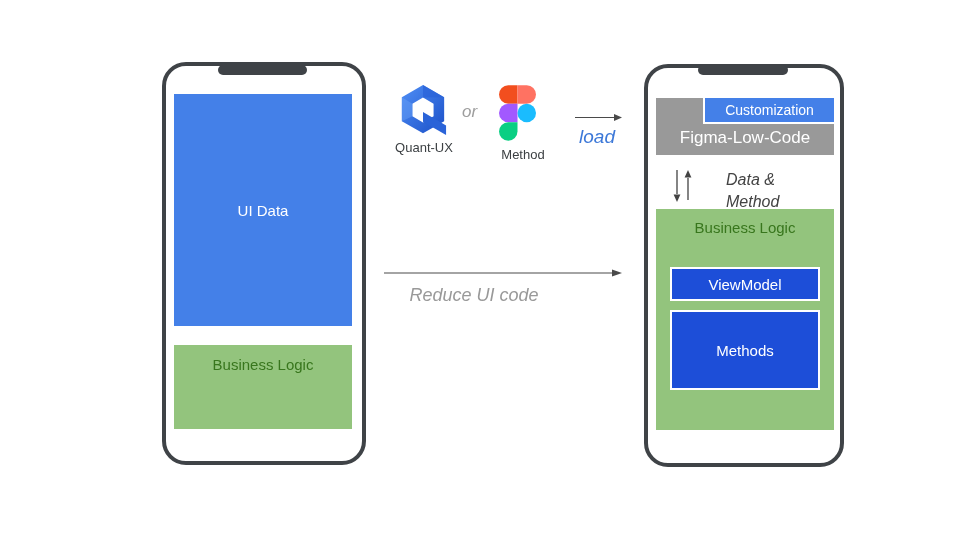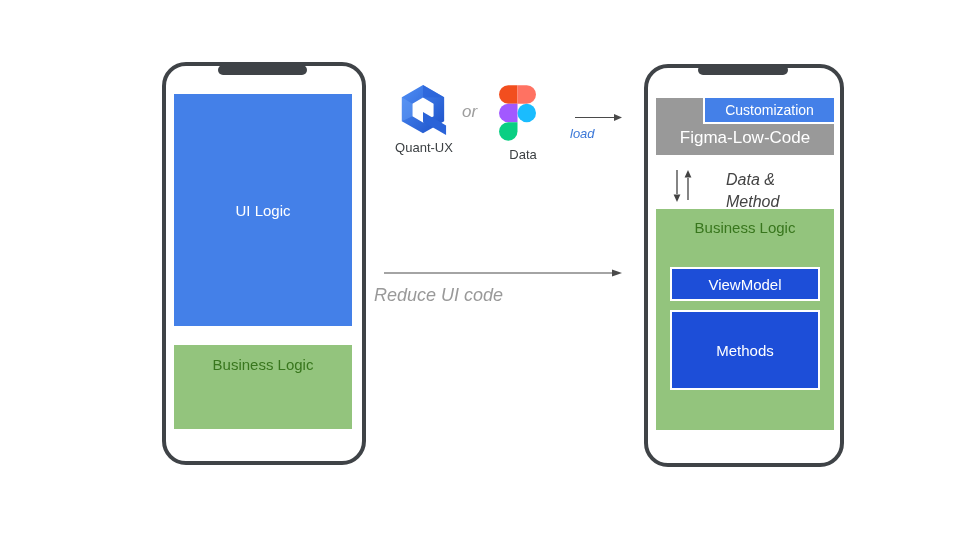--- a/index.html
+++ b/index.html
@@ -59,37 +59,37 @@
     display:flex; align-items:center; justify-content:center;
     color:#fff; font-size:15px;
   }
   .viewmodel-box { top:58px;  height:34px; }
   .methods-box   { top:101px; height:80px; }
 
   
   .tool-label { position:absolute; width:84px; text-align:center; font-size:13px; color:#3c4043; }
   .or-label   { position:absolute; left:462px; top:102px; font-size:17px; font-style:italic; color:#9e9e9e; }
   .load-label {
-    position:absolute; left:570px; top:126px; width:54px; 
-    font-size:13px; font-style:italic; color:#3c78d8;
+    position:absolute; left:570px; top:126px; width:54px; text-align:center;
+    font-size:19px; font-style:italic; color:#3c78d8;
   }
   .reduce-label {
-    position:absolute; left:374px; top:285px; width:200px; text-align:left;
+    position:absolute; left:374px; top:285px; width:200px; text-align:center;
     font-size:18px; font-style:italic; color:#999999;
   }
 </style>
 </head>
 <body>
 
 <div id="canvas">
 
   <div class="phone" id="phone-left">
     <div class="notch" style="left:52px; top:-1px; width:89px;"></div>
     <div class="ui-code-box">
-      <span>UI Logic</span>
+      <span>UI Data</span>
     </div>
     <div class="bl-box-left">
       <span>Business Logic</span>
     </div>
   </div>
 
   <svg class="abs" style="left:398px; top:82px;" width="50" height="62" viewBox="0 0 52 62">
     <defs>
       <linearGradient id="qxg" x1="0" y1="0" x2="1" y2="1">
         <stop offset="0" stop-color="#4f8ef5"></stop>
@@ -106,21 +106,21 @@
 
   <div class="or-label">or</div>
 
   <svg class="abs" style="left:499px; top:85px;" width="37" height="56" viewBox="0 0 38 57">
     <path fill="#f24e1e" d="M19 0H9.5a9.5 9.5 0 0 0 0 19H19V0Z"></path>
     <path fill="#ff7262" d="M19 0h9.5a9.5 9.5 0 0 1 0 19H19V0Z"></path>
     <path fill="#a259ff" d="M19 19H9.5a9.5 9.5 0 0 0 0 19H19V19Z"></path>
     <circle fill="#1abcfe" cx="28.5" cy="28.5" r="9.5"></circle>
     <path fill="#0acf83" d="M9.5 38H19v9.5A9.5 9.5 0 1 1 9.5 38Z"></path>
   </svg>
-  <div class="tool-label" style="left:481px; top:147px;">Data</div>
+  <div class="tool-label" style="left:481px; top:147px;">Method</div>
 
   <svg class="abs" style="left:575px; top:111px;" width="48" height="13" viewBox="0 0 48 13">
     <line x1="0" y1="6.5" x2="39" y2="6.5" stroke="#4a4a4a" stroke-width="1.2"></line>
     <polygon points="39,3 47,6.5 39,10" fill="#4a4a4a"></polygon>
   </svg>
   <div class="load-label">load</div>
 
   <svg class="abs" style="left:384px; top:266px;" width="240" height="14" viewBox="0 0 240 14">
     <line x1="0" y1="7" x2="228" y2="7" stroke="#4a4a4a" stroke-width="1.2"></line>
     <polygon points="228,3.5 238,7 228,10.5" fill="#4a4a4a"></polygon>

